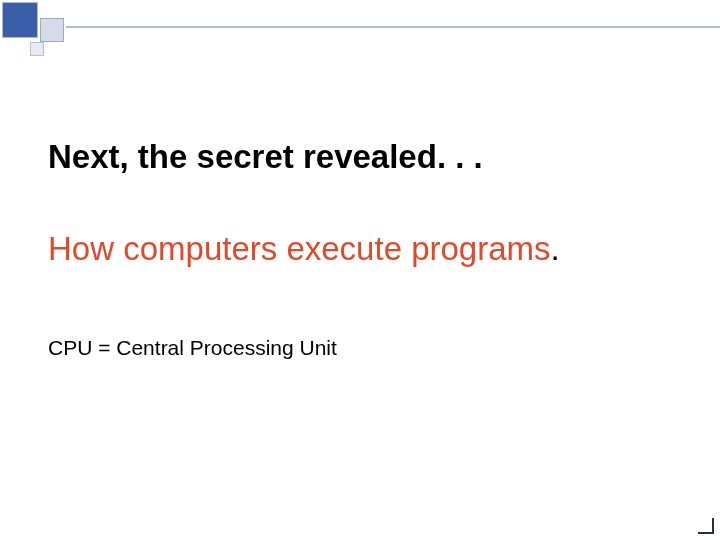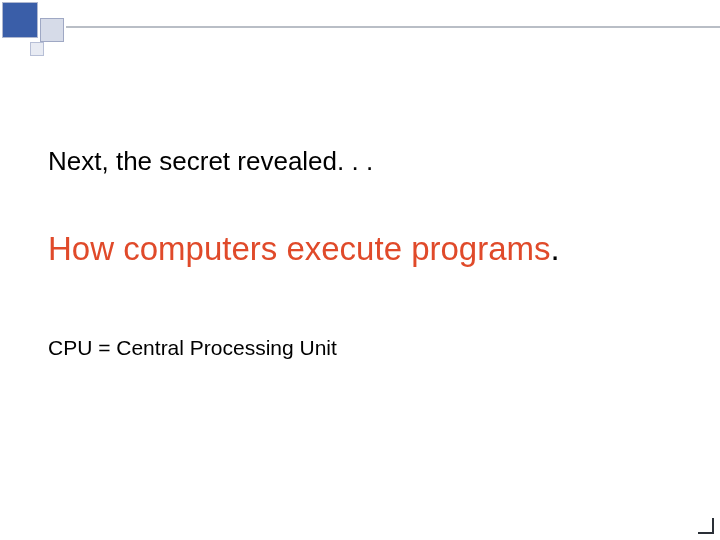--- a/index.html
+++ b/index.html
@@ -57,24 +57,23 @@
     right: 0;
     height: 1.5px;
     background: #b9bec6;
   }
 
   
   .line1 {
     position: absolute;
     top: 138px;
     left: 48px;
-    font-size: 26px;
-    font-weight: 400;
+    font-size: 33px;
+    font-weight: 700;
     letter-spacing: 0px;
-    margin-top: 8px;
   }
   .line2 {
     position: absolute;
     top: 230px;
     left: 48px;
     font-size: 33px;
     font-weight: 400;
     color: #e04a2a;
   }
   .line2 .dot {

